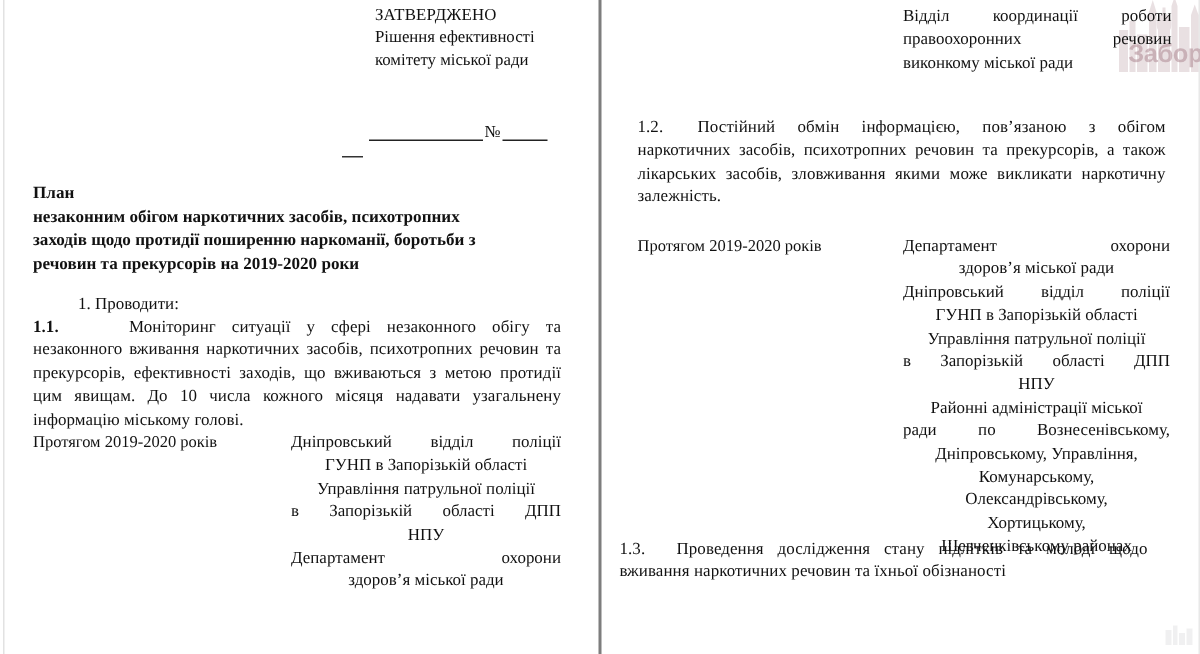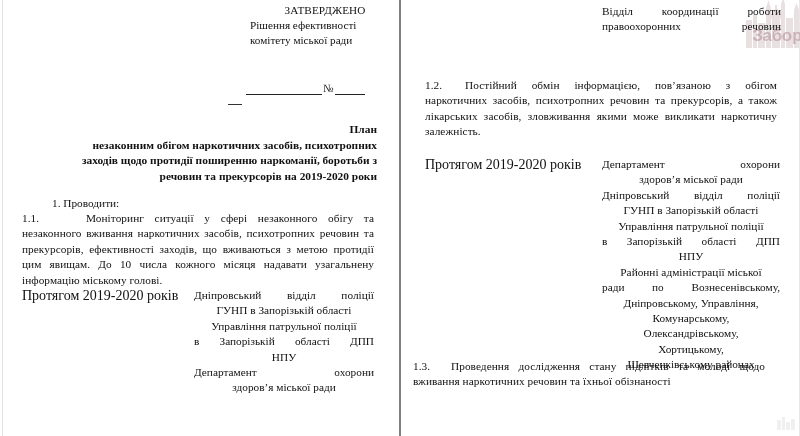--- a/index.html
+++ b/index.html
@@ -63,21 +63,21 @@
 
   
   .approve-block {
     position: absolute;
     left: 250px;
     top: 3px;
     width: 150px;
     font-size: 11.2px;
     line-height: 15.2px;
   }
-  .approve-line1 { letter-spacing: 0.1px; text-align: center; }
+  .approve-line1 { letter-spacing: 0.1px; }
 
   .num-rule {
     position: absolute;
     left: 246px;
     top: 82px;
     width: 128px;
     font-size: 11.2px;
   }
   .num-rule .rule-a {
     display: inline-block;
@@ -103,54 +103,55 @@
     width: 14px;
     border-bottom: 1.4px solid #333;
   }
 
   
   .doc-title {
     position: absolute;
     left: 22px;
     top: 122px;
     width: 355px;
-    text-align: right;
+    text-align: left;
     font-weight: bold;
     font-size: 11.4px;
     line-height: 15.6px;
   }
 
   
   .lb-1 {
     position: absolute;
     left: 22px; top: 196px; width: 352px;
     font-size: 11.3px; line-height: 15.4px;
     text-indent: 30px;
   }
   .lb-11 {
     position: absolute;
     left: 22px; top: 211px; width: 352px;
   }
   .lb-11 .lead {
     display: inline-block;
     width: 30px;
+    font-weight: bold;
   }
   .lb-11 .gap {
     display: inline-block;
     width: 34px;
   }
 
   
   .exec-row {
     position: absolute;
     display: flex;
     align-items: flex-start;
   }
   .exec-term {
-    font-size: 14px;
+    font-size: 11px;
     line-height: 15.4px;
     white-space: nowrap;
   }
   .exec-body {
     font-size: 11.3px;
     line-height: 15.4px;
   }
   .exec-body .jline {
     text-align: justify;
     text-align-last: justify;
@@ -307,20 +308,21 @@
           <rect x="6" y="3" width="3" height="13"></rect>
           <rect x="10" y="8" width="4" height="8"></rect>
           <rect x="15" y="5" width="4" height="11"></rect>
         </g>
       </svg>
     </div>
 
     <div class="rb-dept">
       <div class="jline" style="text-align:justify;text-align-last:justify;">Відділ координації роботи</div>
       <div class="jline" style="text-align:justify;text-align-last:justify;">правоохоронних речовин</div>
+      <div>виконкому міської ради</div>
     </div>
 
     <div class="rb-12 just">
       <span class="lead">1.2.</span><span class="gap"></span><span>Постійний обмін інформацією, пов’язаною з обігом наркотичних засобів, психотропних речовин та прекурсорів, а також лікарських засобів, зловживання якими може викликати наркотичну залежність.</span>
     </div>
 
     <div class="exec-row right-exec">
       <div class="exec-term">Протягом 2019-2020 років</div>
       <div class="exec-body">
         <div class="jline">Департамент охорони</div>

